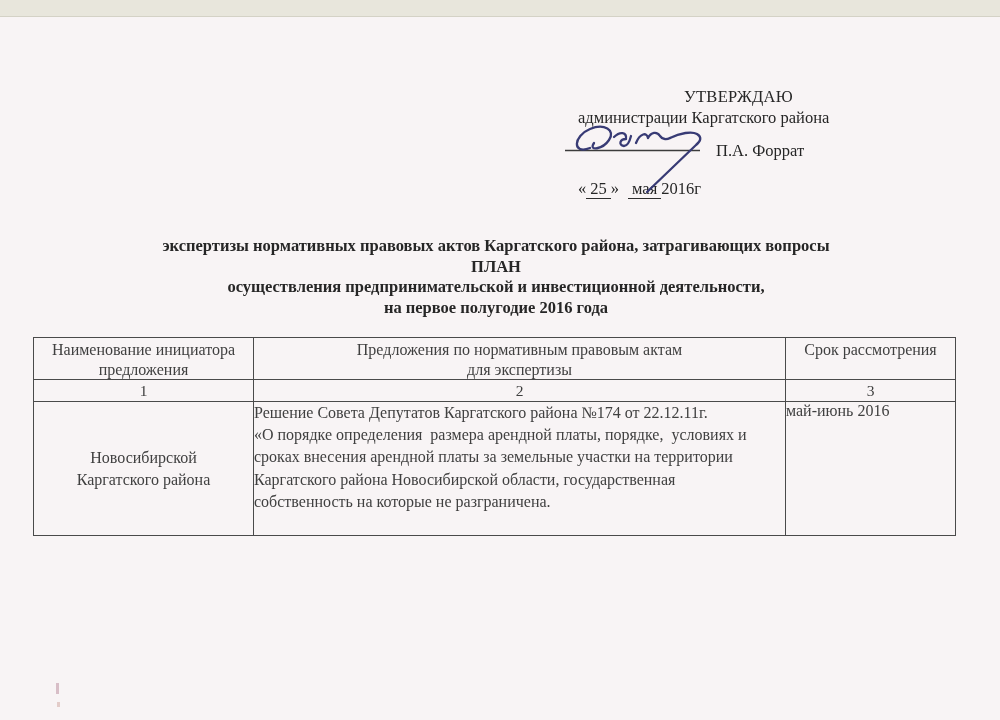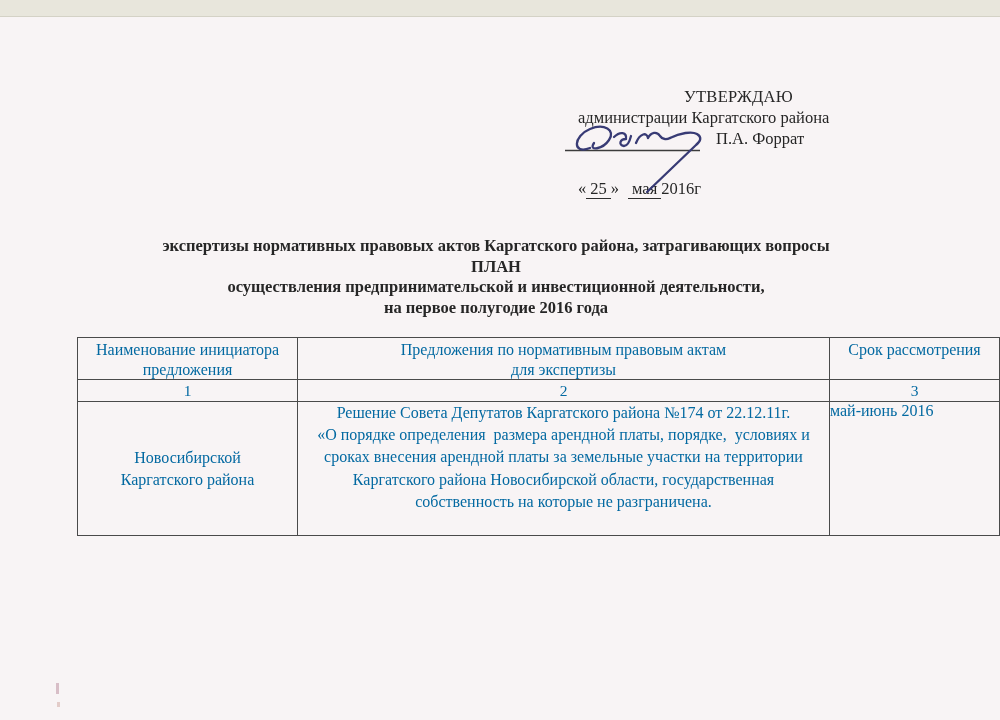--- a/index.html
+++ b/index.html
@@ -48,21 +48,21 @@
     position: absolute;
     left: -14px;
     top: -6px;
     width: 150px;
     height: 74px;
     overflow: visible;
   }
   .signatory {
     position: absolute;
     left: 138px;
-    top: 0;
+    top: 12px;
     white-space: nowrap;
   }
   .date-row {
     margin-top: 14px;
     white-space: nowrap;
   }
   .du {
     border-bottom: 1.5px solid #2e2e2e;
     padding: 0 4px;
   }
@@ -82,22 +82,21 @@
 
   
   table.plan-table {
     position: absolute;
     left: 33px;
     top: 337px;
     width: 922px;
     border-collapse: collapse;
     table-layout: fixed;
     font-size: 16px;
-    color: #0369a1;
-    margin-left: 44px;
+    color: #404040;
   }
   table.plan-table td {
     border: 1.8px solid #4a4a4a;
     padding: 0;
   }
   tr.hdr-row td {
     height: 38px;
     text-align: center;
     vertical-align: top;
     line-height: 19.5px;
@@ -112,21 +111,20 @@
   tr.body-row { height: 134px; }
   td.c1 {
     text-align: center;
     vertical-align: middle;
     line-height: 22px;
   }
   td.c2 {
     vertical-align: top;
     padding: 3px 8px 0 7px;
     line-height: 22.2px;
-    text-align: center;
   }
   td.c2 .pl { white-space: pre-wrap; }
   td.c3 {
     text-align: left;
     vertical-align: top;
     padding-top: 42px;
   }
 
   
   .speck-a {

